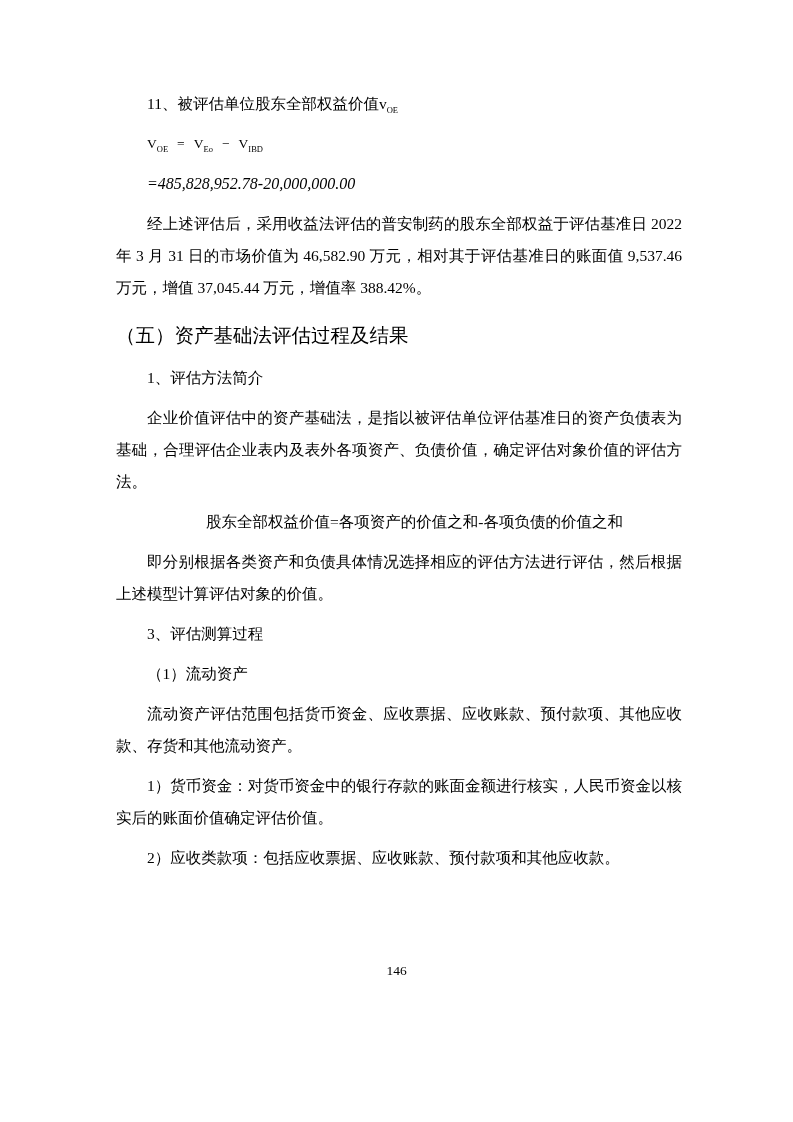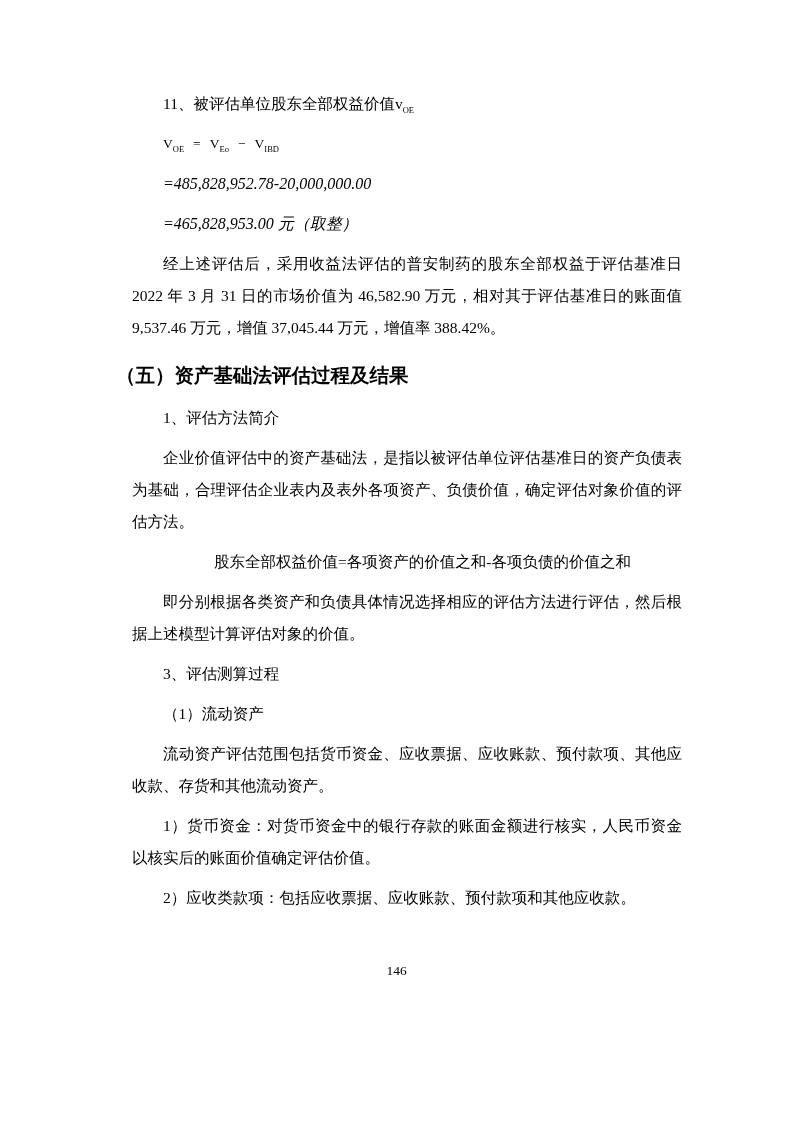--- a/index.html
+++ b/index.html
@@ -4,26 +4,26 @@
 <style>
   html,body{margin:0;padding:0;background:#e8e8e8;}
   .page{
     width:793px;height:1122px;position:relative;background:#ffffff;
     margin:0 auto;overflow:hidden;color:#000;
     font-family:"Liberation Serif","DejaVu Serif",serif;
   }
   .content{position:absolute;left:116px;top:88px;width:566px;}
   .para{
     font-size:15.5px;line-height:32px;text-align:justify;
-    margin:0 0 8px 16px;
+    margin:0 0 8px 0;
   }
   .indent{text-indent:31px;}
   .section-heading{
     font-family:"Liberation Sans","DejaVu Sans",sans-serif;
-    font-weight:bold;font-size:19.5px;line-height:30px;
+    font-weight:normal;font-size:19.5px;line-height:30px;
     margin:16px 0 12px 0;text-indent:0;text-align:left;
   }
   .formula-line{font-size:13.5px;line-height:32px;}
   .formula-line .op{margin:0 9px;}
   .formula-line sub,.inline-sub{font-size:8.5px;line-height:0;}
   .calc-line{font-size:16px;font-style:italic;}
   .model-line{text-align:center;}
   .footer{
     position:absolute;left:0;right:0;top:962px;text-align:center;
     font-size:13.5px;line-height:18px;
@@ -34,21 +34,20 @@
 
 <div class="page">
   <div class="content">
 
     <p class="para indent"><span>11、被评估单位股东全部权益价值v</span><sub class="inline-sub">OE</sub></p>
 
     <p class="para indent formula-line"><span>V</span><sub>OE</sub><span class="op">=</span><span>V</span><sub>Eo</sub><span class="op">−</span><span>V</span><sub>IBD</sub></p>
 
     <p class="para indent calc-line">=485,828,952.78-20,000,000.00</p>
 
-    <p class="para indent calc-line">=465,828,953.00 元（取整）</p>
 
     <p class="para indent">经上述评估后，采用收益法评估的普安制药的股东全部权益于评估基准日 2022 年 3 月 31 日的市场价值为 46,582.90 万元，相对其于评估基准日的账面值 9,537.46 万元，增值 37,045.44 万元，增值率 388.42%。</p>
 
     <h2 class="section-heading">（五）资产基础法评估过程及结果</h2>
 
     <p class="para indent">1、评估方法简介</p>
 
     <p class="para indent">企业价值评估中的资产基础法，是指以被评估单位评估基准日的资产负债表为基础，合理评估企业表内及表外各项资产、负债价值，确定评估对象价值的评估方法。</p>
 
 

